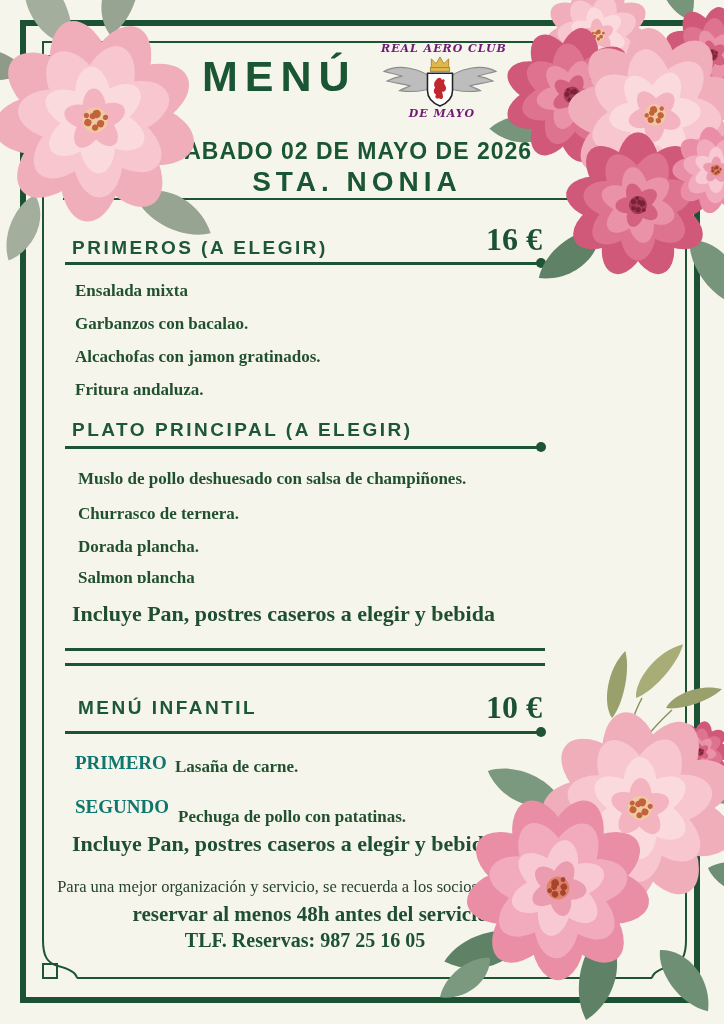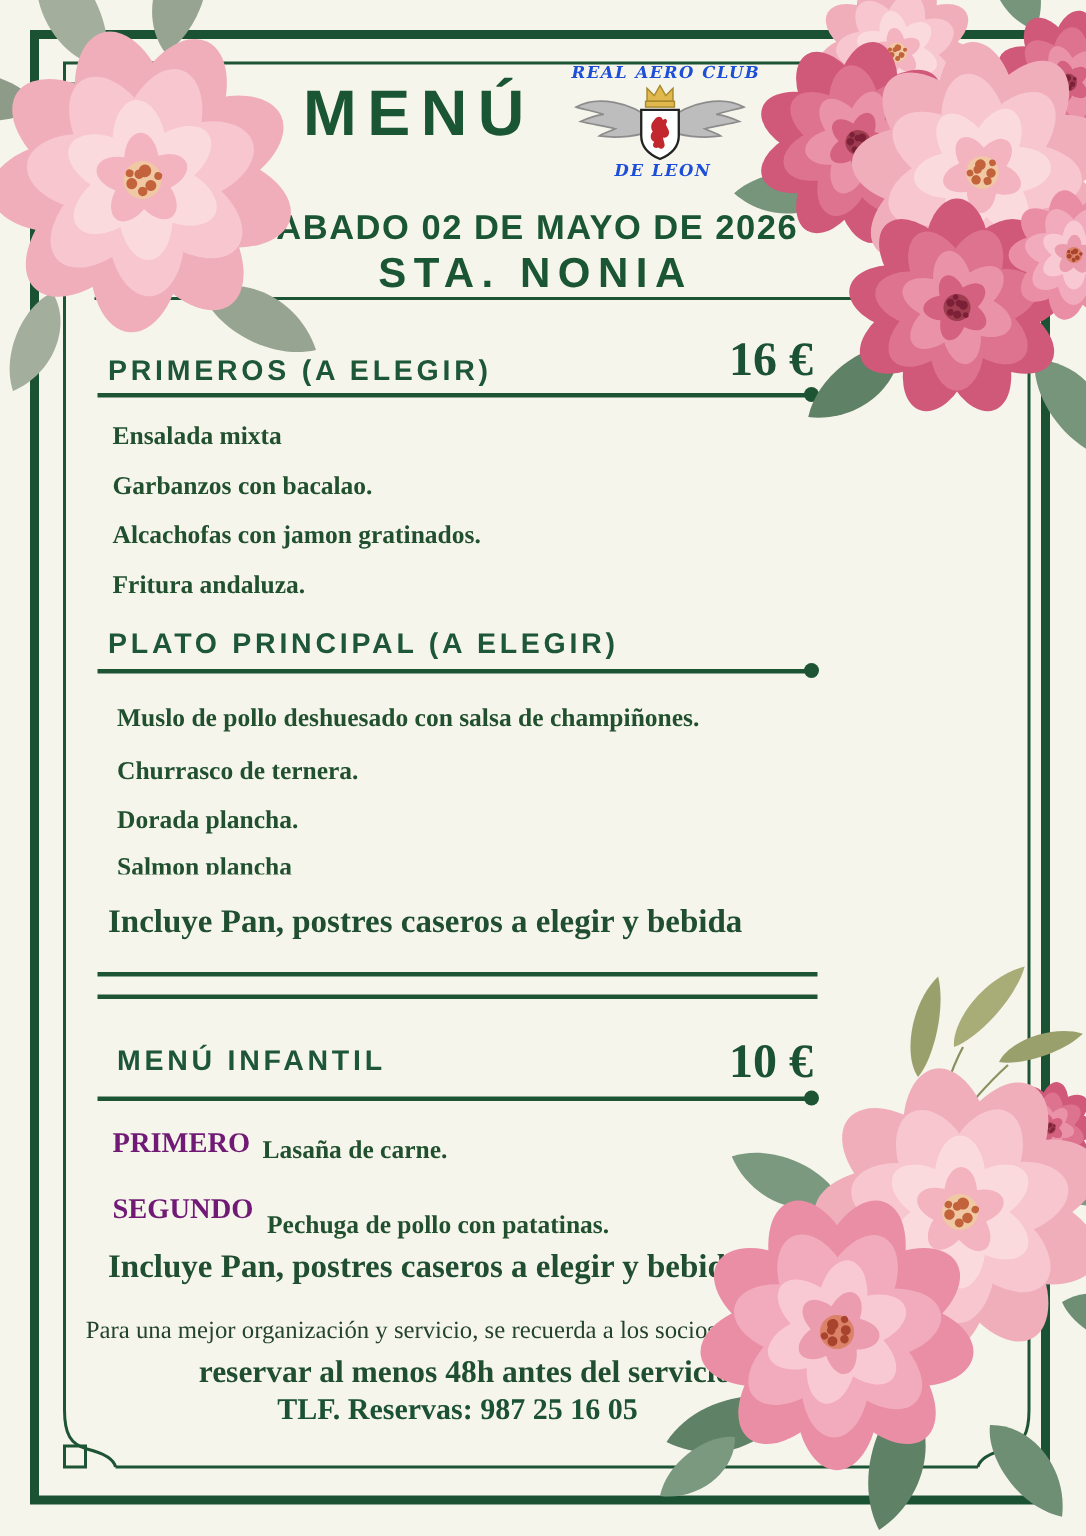--- a/index.html
+++ b/index.html
@@ -12,21 +12,21 @@
     color:#1f4e30;
   }
   .abs{position:absolute;}
   
   #title{
     left:202px;top:52px;
     font-family:"Liberation Sans", sans-serif;
     font-weight:bold;font-size:43px;letter-spacing:7px;
     color:#1b5634;
   }
-  #logo{left:381px;top:42px;width:122px;text-align:center;color:#1d4ed8;}
+  #logo{left:381px;top:42px;width:122px;text-align:center;color:#701a75;}
   .logo-text{
     font-family:"DejaVu Serif", serif;
     font-style:italic;font-weight:bold;
     font-size:11px;letter-spacing:1px;white-space:nowrap;
   }
   #date-line{
     left:0;top:138px;width:700px;text-align:center;
     font-family:"Liberation Sans", sans-serif;
     font-weight:bold;font-size:23px;letter-spacing:1px;color:#1b5634;
   }
@@ -47,21 +47,21 @@
   }
   .rule{height:2.5px;background:#1d5434;}
   .rule-dot{width:10px;height:10px;border-radius:50%;background:#1d5434;}
   .dish{
     font-weight:bold;font-size:17px;color:#21502f;white-space:nowrap;
   }
   .clip{height:15px;overflow:hidden;line-height:20px;}
   .includes{
     font-weight:bold;font-size:22px;color:#1f4e30;white-space:nowrap;
   }
-  .course-label{font-weight:bold;font-size:19px;color:#701a75;}
+  .course-label{font-weight:bold;font-size:19px;color:#0f766e;}
   
   #footer-line1{left:10px;top:877px;width:620px;text-align:center;
     font-size:16.5px;color:#24432c;white-space:nowrap;}
   #footer-line2{left:0;top:902px;width:620px;text-align:center;
     font-weight:bold;font-size:21px;color:#1f4e30;white-space:nowrap;}
   #footer-line3{left:0;top:929px;width:610px;text-align:center;
     font-weight:bold;font-size:20px;color:#1b5233;white-space:nowrap;}
   svg{display:block;}
   #flowers{pointer-events:none;}
   
@@ -111,21 +111,21 @@
       </g>
       <g>
         <path d="M51 13 L51 4 L56 9 L60 2 L64 9 L69 4 L69 13 Z" fill="#e0b84d" stroke="#a88a2e" stroke-width="1"></path>
         <rect x="50" y="13" width="20" height="4" fill="#e0b84d" stroke="#a88a2e" stroke-width="1"></rect>
       </g>
       <g>
         <path d="M47 19 H73 V37 C73 45 67 50 60 53 C53 50 47 45 47 37 Z" fill="#ffffff" stroke="#222222" stroke-width="1.6"></path>
         <path d="M56 26 C58 23 61 23 62 26 C64 24 66 26 64 29 L66 33 C67 36 65 39 62 38 L63 42 C64 45 61 47 59 45 C56 46 54 44 56 41 C53 40 53 36 55 34 C53 31 54 28 56 26 Z" fill="#c1272d"></path>
       </g>
     </svg>
-    <div class="logo-text">DE LEON</div>
+    <div class="logo-text">DE MAYO</div>
   </div>
 
   <div id="date-line" class="abs">SABADO 02 DE MAYO DE 2026</div>
   <div id="location-line" class="abs">STA. NONIA</div>
 
   <div class="abs section-title" style="left:72px;top:237px;">PRIMEROS (A ELEGIR)</div>
   <div class="abs price" style="top:221px;">16 €</div>
   <div class="abs rule" style="left:65px;top:262px;width:473px;"></div>
   <div class="abs rule-dot" style="left:536px;top:258px;"></div>
 

